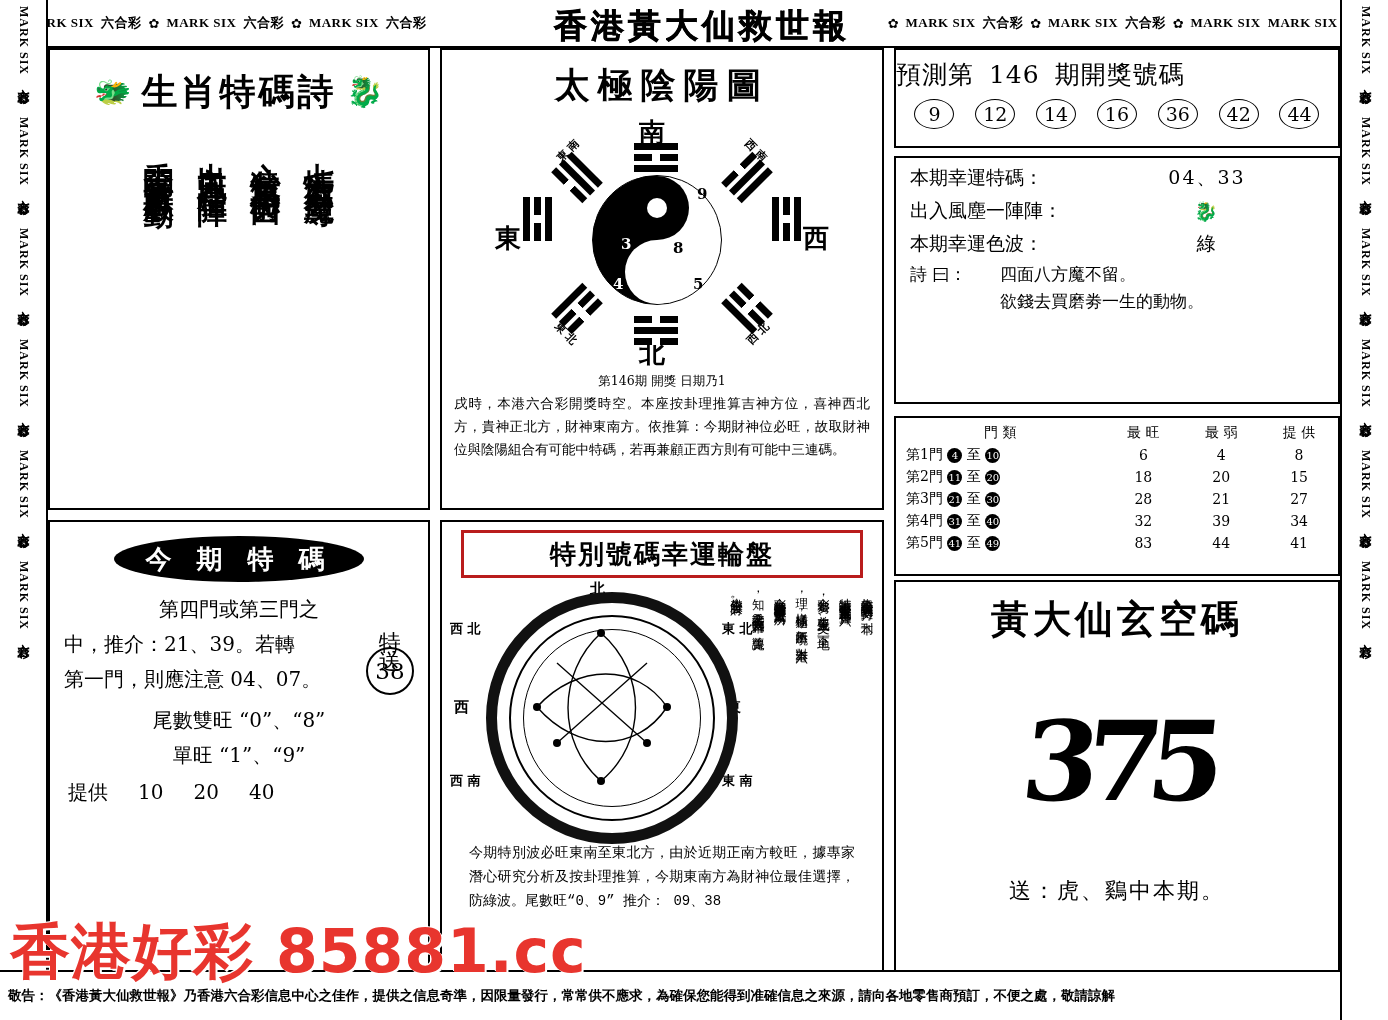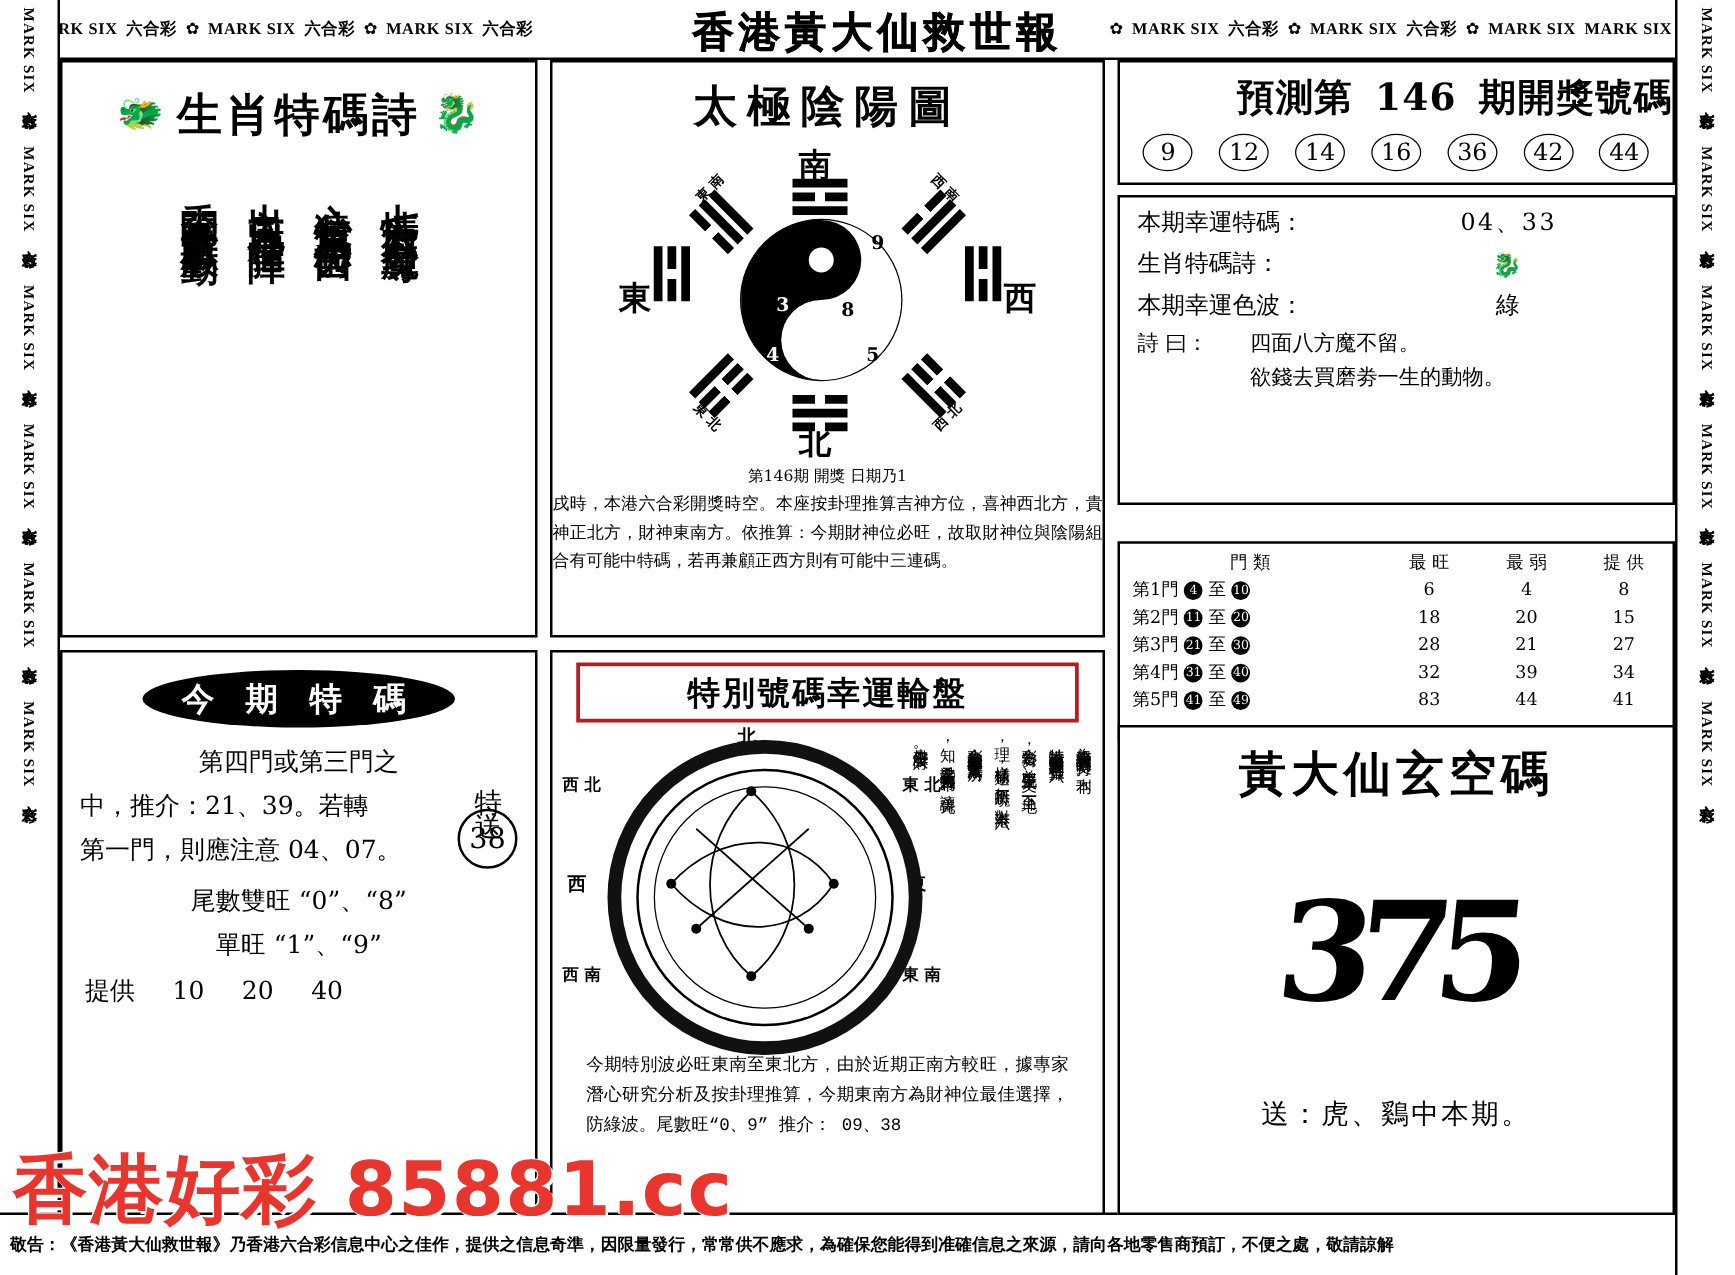--- a/index.html
+++ b/index.html
@@ -36,21 +36,21 @@
   .poem-head{display:flex;align-items:center;justify-content:center;gap:10px;height:84px;border-bottom:0;}
   .poem-head .ttl{font-family:"DejaVu Serif","Liberation Serif",serif;font-size:36px;font-weight:bold;letter-spacing:3px;}
   .dragon{font-size:30px;line-height:1;}
   .poem-body{display:flex;flex-direction:row-reverse;justify-content:center;gap:16px;padding:4px 18px 0;}
   .pcol{writing-mode:vertical-rl;text-orientation:upright;font-family:"DejaVu Serif","Liberation Serif",serif;font-size:30px;font-weight:bold;letter-spacing:6px;line-height:1.25;height:340px;}
 
   
   .p-taiji{left:392px;top:0;width:444px;height:462px;}
   .taiji-title{text-align:center;font-family:"DejaVu Serif","Liberation Serif",serif;font-size:35px;font-weight:bold;letter-spacing:8px;margin:12px 0 2px;}
   .taiji-wrap{position:relative;height:262px;}
-  .taiji-text{font-size:13.5px;line-height:1.7;padding:0 0;font-family:"DejaVu Serif","Liberation Serif",serif;text-align:justify;}
+  .taiji-text{font-size:13.5px;line-height:1.7;padding:0 12px;font-family:"DejaVu Serif","Liberation Serif",serif;text-align:justify;}
   .taiji-date{text-align:center;font-size:12.5px;font-family:"DejaVu Serif","Liberation Serif",serif;margin-bottom:2px;}
 
   
   .bagua{position:absolute;left:50%;top:6px;transform:translateX(-50%);width:330px;height:250px;}
   .dirlabel{position:absolute;font-family:"DejaVu Serif","Liberation Serif",serif;font-weight:bold;font-size:26px;}
   .dirsmall{position:absolute;font-family:"DejaVu Serif","Liberation Serif",serif;font-weight:bold;font-size:11px;}
   .trig{position:absolute;display:flex;flex-direction:column;gap:4px;}
   .tline{width:44px;height:7px;background:#000;}
   .tline.broken{background:linear-gradient(to right,#000 0 18px,#fff 18px 26px,#000 26px 44px);}
   .trig.vert{flex-direction:row;}
@@ -62,35 +62,35 @@
   .yy::before{top:0;background:#000;}
   .yy::after{top:64px;background:#fff;}
   .yy .dot1,.yy .dot2{position:absolute;width:20px;height:20px;border-radius:50%;}
   .yy .dot1{left:54px;top:22px;background:#fff;}
   .yy .dot2{left:54px;top:86px;background:#000;}
   .bnum{position:absolute;font-family:"DejaVu Serif","Liberation Serif",serif;font-size:15px;font-weight:bold;}
   .bnum.w{color:#fff;}
 
   
   .p-pred{left:846px;top:0;width:446px;height:100px;}
-  .pred-title{text-align:right;font-family:"DejaVu Serif","Liberation Serif",serif;font-size:30px;font-weight:bold;letter-spacing:1px;margin-top:8px;}
+  .pred-title{text-align:left;font-family:"DejaVu Serif","Liberation Serif",serif;font-size:25px;font-weight:normal;letter-spacing:1px;margin-top:8px;}
   .balls{display:flex;justify-content:space-around;align-items:center;margin-top:8px;padding:0 8px;}
   .ball{width:38px;height:28px;border:1.5px solid #000;border-radius:50%;display:flex;align-items:center;justify-content:center;font-family:"DejaVu Serif","Liberation Serif",serif;font-size:19px;}
 
   
   .p-lucky{left:846px;top:108px;width:446px;height:248px;}
   .lucky-row{display:flex;align-items:center;font-family:"DejaVu Serif","Liberation Serif",serif;font-size:19px;padding:7px 14px 0;}
   .lucky-row .lbl{width:180px;}
   .lucky-row .val{flex:1;text-align:center;letter-spacing:2px;}
   .poem-line{font-family:"DejaVu Serif","Liberation Serif",serif;font-size:17px;padding:6px 14px 0;display:flex;}
   .poem-line .lbl{width:90px;}
   .poem-line2{font-family:"DejaVu Serif","Liberation Serif",serif;font-size:17px;padding:4px 14px 0 104px;}
 
   
-  .p-table{left:846px;top:385px;width:446px;height:160px;}
+  .p-table{left:846px;top:368px;width:446px;height:160px;}
   table.gate{width:100%;border-collapse:collapse;font-family:"DejaVu Serif","Liberation Serif",serif;font-size:14px;margin-top:4px;}
   table.gate th,table.gate td{padding:2px 4px;text-align:center;font-weight:normal;}
   table.gate th{font-size:14px;}
   table.gate td.gname{text-align:left;padding-left:10px;white-space:nowrap;}
   .circ{display:inline-block;width:15px;height:15px;line-height:15px;border-radius:50%;background:#000;color:#fff;font-size:10px;text-align:center;vertical-align:middle;}
 
   
   .p-cur{left:0;top:472px;width:382px;height:452px;}
   .ellipse{width:250px;height:46px;background:#000;border-radius:50%;margin:14px auto 0;display:flex;align-items:center;justify-content:center;}
   .ellipse span{color:#fff;font-family:"DejaVu Serif","Liberation Serif",serif;font-size:26px;font-weight:bold;letter-spacing:8px;}
@@ -301,21 +301,21 @@
         <div class="ball">44</div>
       </div>
     </div>
 
     <div class="panel p-lucky">
       <div class="lucky-row">
         <span class="lbl">本期幸運特碼：</span>
         <span class="val">04、33</span>
       </div>
       <div class="lucky-row">
-        <span class="lbl">生肖特碼詩：</span>
+        <span class="lbl">出入風塵一陣陣：</span>
         <span class="val">🐉</span>
       </div>
       <div class="lucky-row">
         <span class="lbl">本期幸運色波：</span>
         <span class="val">綠</span>
       </div>
       <div class="poem-line">
         <span class="lbl">詩 曰：</span>
         <span>四面八方魔不留。</span>
       </div>

